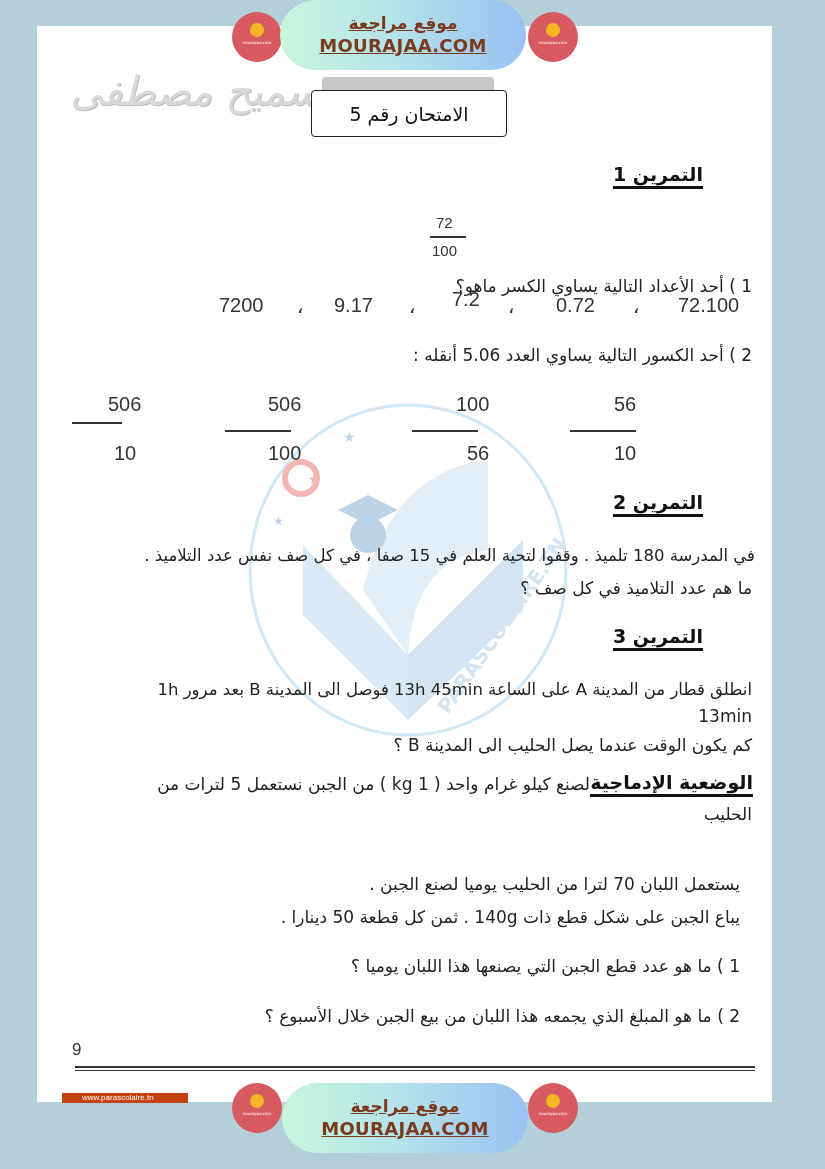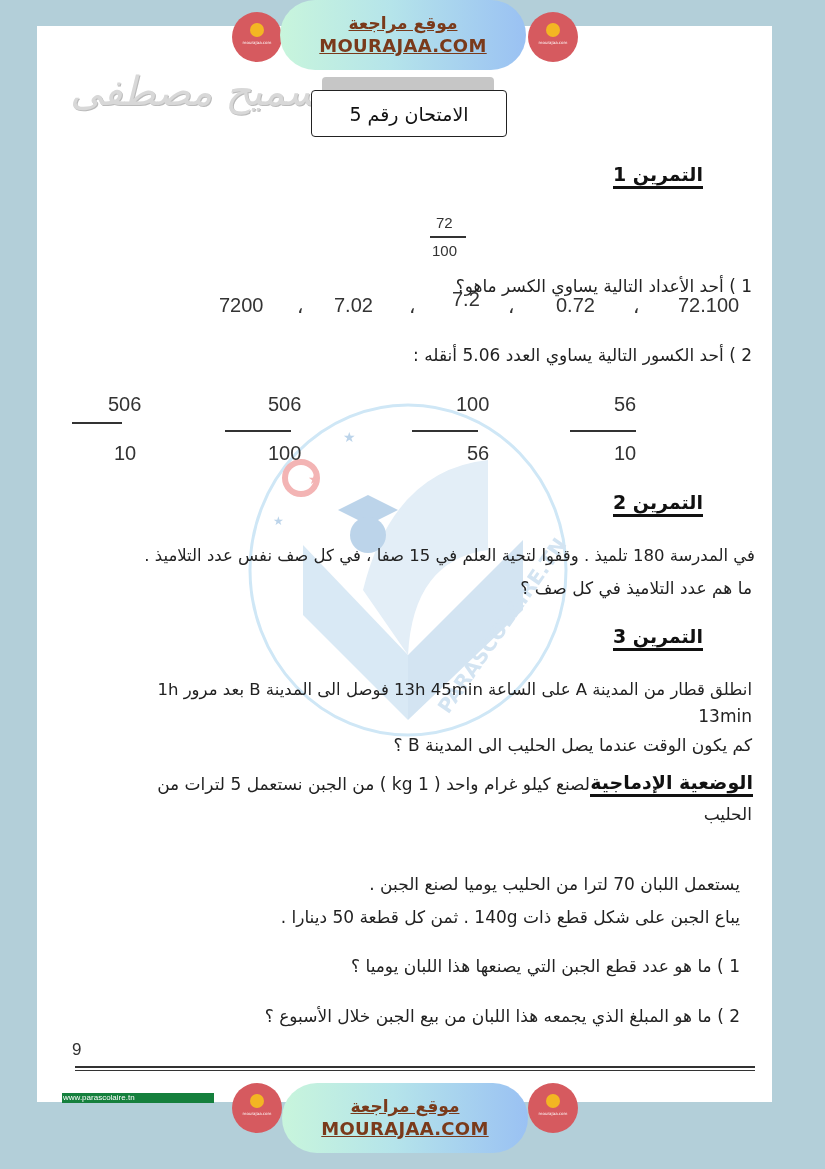--- a/index.html
+++ b/index.html
@@ -28,21 +28,21 @@
   .footer-rule { position: absolute; left: 75px; width: 680px; height: 2px; background: #333; }
 
   
   .banner { position: absolute; width: 246px; height: 70px; border-radius: 35px; background: linear-gradient(90deg, #c8f5dc 0%, #b5e4ea 45%, #9ac1f3 100%); display:flex; flex-direction:column; align-items:center; justify-content:center; }
   .banner .ar { font-family: "DejaVu Sans", sans-serif; font-weight: bold; font-size: 17px; color: #7a3a1b; text-decoration: underline; line-height: 22px; }
   .banner .en { font-family: "DejaVu Sans", sans-serif; font-weight: bold; font-size: 18px; color: #7a3a1b; text-decoration: underline; line-height: 24px; letter-spacing: 0.3px; }
   .badge { position: absolute; width: 50px; height: 50px; border-radius: 50%; background: #d65a5f; display:flex; flex-direction:column; align-items:center; justify-content:center; }
   .badge .dot { width: 14px; height: 14px; border-radius: 50%; background: #f3b623; margin-top: -6px; }
   .badge .lbl { font-size: 4px; color: #fff; font-family: "DejaVu Sans", sans-serif; margin-top: 3px; }
 
-  .footer-strip { position: absolute; left: 62px; top: 1093px; width: 152px; height: 10px; background: #15803d; color: #fff; font-size: 8px; font-family: "Liberation Sans", sans-serif; padding-left: 1px; line-height: 10px; overflow: hidden; }
+  .footer-strip { position: absolute; left: 62px; top: 1093px; width: 126px; height: 10px; background: #c2410c; color: #fff; font-size: 8px; font-family: "Liberation Sans", sans-serif; padding-left: 20px; line-height: 10px; overflow: hidden; }
 </style>
 </head>
 <body>
 
 <div class="page"></div>
 
 <svg class="watermark" viewBox="0 0 330 340">
   <ellipse cx="165" cy="170" rx="158" ry="165" fill="none" stroke="#cfe7f6" stroke-width="3"></ellipse>
   <path d="M60 215 L60 145 L165 255 L165 320 Z" fill="#d9e9f5"></path>
   <path d="M165 255 L280 140 L280 210 L165 320 Z" fill="#d3e4f2"></path>
@@ -69,21 +69,21 @@
 <div class="txt rtl" style="right:73px; top:252px;margin-top:24px;">
   <span>1 ) أحد الأعداد التالية يساوي الكسر        ماهو؟</span>
 </div>
 
 <div class="num" style="left:678px; top:294px;">72.100</div>
 <div class="num" style="left:633px; top:294px;">،</div>
 <div class="num" style="left:556px; top:294px;">0.72</div>
 <div class="num" style="left:508px; top:294px;">،</div>
 <div class="num" style="left:452px; top:288px;">7.2</div>
 <div class="num" style="left:409px; top:294px;">،</div>
-<div class="num" style="left:334px; top:294px;">7.02</div>
+<div class="num" style="left:334px; top:294px;">9.17</div>
 <div class="num" style="left:297px; top:294px;">،</div>
 <div class="num" style="left:219px; top:294px;">7200</div>
 
 <div class="txt rtl" style="right:73px; top:345px;">2 ) أحد الكسور التالية يساوي العدد 5.06 أنقله :</div>
 
 <div class="num" style="left:614px; top:393px;">56</div>
 <div class="frac-line" style="left:570px; top:430px; width:66px;"></div>
 <div class="num" style="left:614px; top:442px;">10</div>
 
 <div class="num" style="left:456px; top:393px;">100</div>

